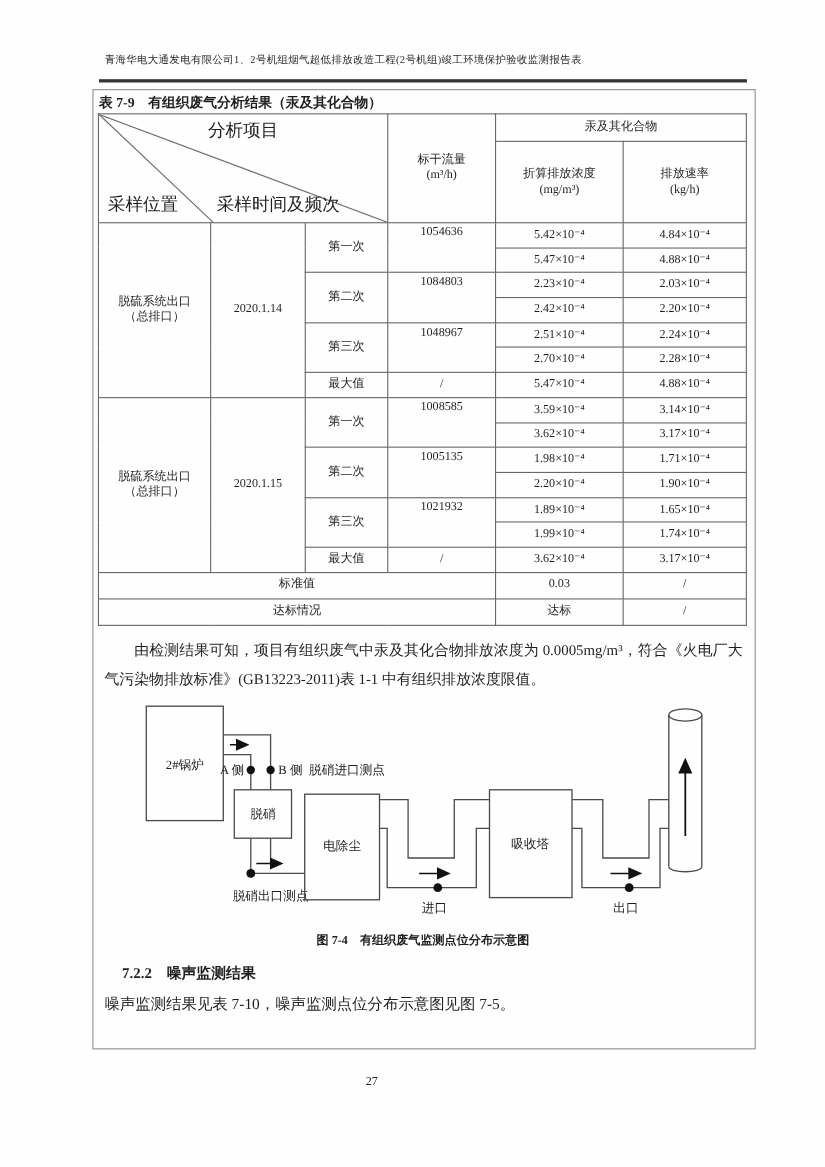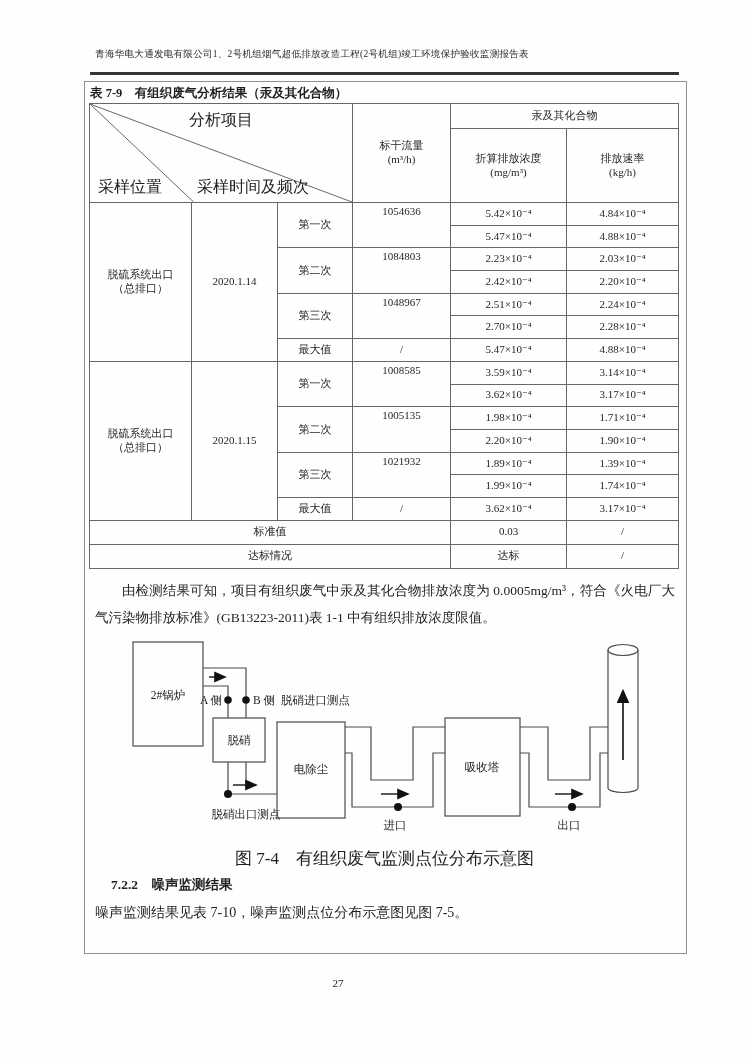--- a/index.html
+++ b/index.html
@@ -30,21 +30,21 @@
   #corner-cell{position:relative;padding:0;}
   #corner-cell svg{position:absolute;left:0;top:0;width:100%;height:100%;}
   .corner-label{position:absolute;font-size:16px;white-space:nowrap;}
   #corner-top{left:0;right:0;top:6px;text-align:center;}
   #corner-left{left:8px;bottom:5px;}
   #corner-mid{left:107px;bottom:5px;text-align:center;}
   
   #para1{left:95px;top:577px;width:580px;font-size:13.5px;line-height:27px;
     text-indent:2em;text-align:justify;}
   #fig-caption{left:84px;top:847px;width:601px;text-align:center;
-    font-weight:normal;font-size:17px;}
+    font-weight:bold;font-size:11px;}
   #section-heading{left:111px;top:876px;font-weight:bold;font-size:13.5px;}
   #para2{left:95px;top:904px;width:580px;font-size:14px;}
   #page-number{left:0;top:977px;width:676px;text-align:center;font-size:11px;}
   
   #diagram{left:85px;top:630px;}
   #diagram text{font-size:11.5px;fill:#1f1f1f;}
   #diagram .shape{fill:none;stroke:#4a4a4a;stroke-width:1.2;}
   #diagram .dot{fill:#111;stroke:none;}
 </style>
 </head>
@@ -148,21 +148,21 @@
       <td>1.71×10⁻⁴</td>
     </tr>
     <tr class="sub-row">
       <td>2.20×10⁻⁴</td>
       <td>1.90×10⁻⁴</td>
     </tr>
     <tr class="sub-row">
       <td rowspan="2">第三次</td>
       <td rowspan="2" class="va-top">1021932</td>
       <td>1.89×10⁻⁴</td>
-      <td>1.39×10⁻⁴</td>
+      <td>1.65×10⁻⁴</td>
     </tr>
     <tr class="sub-row">
       <td>1.99×10⁻⁴</td>
       <td>1.74×10⁻⁴</td>
     </tr>
     <tr class="sub-row">
       <td>最大值</td>
       <td>/</td>
       <td>3.62×10⁻⁴</td>
       <td>3.17×10⁻⁴</td>

